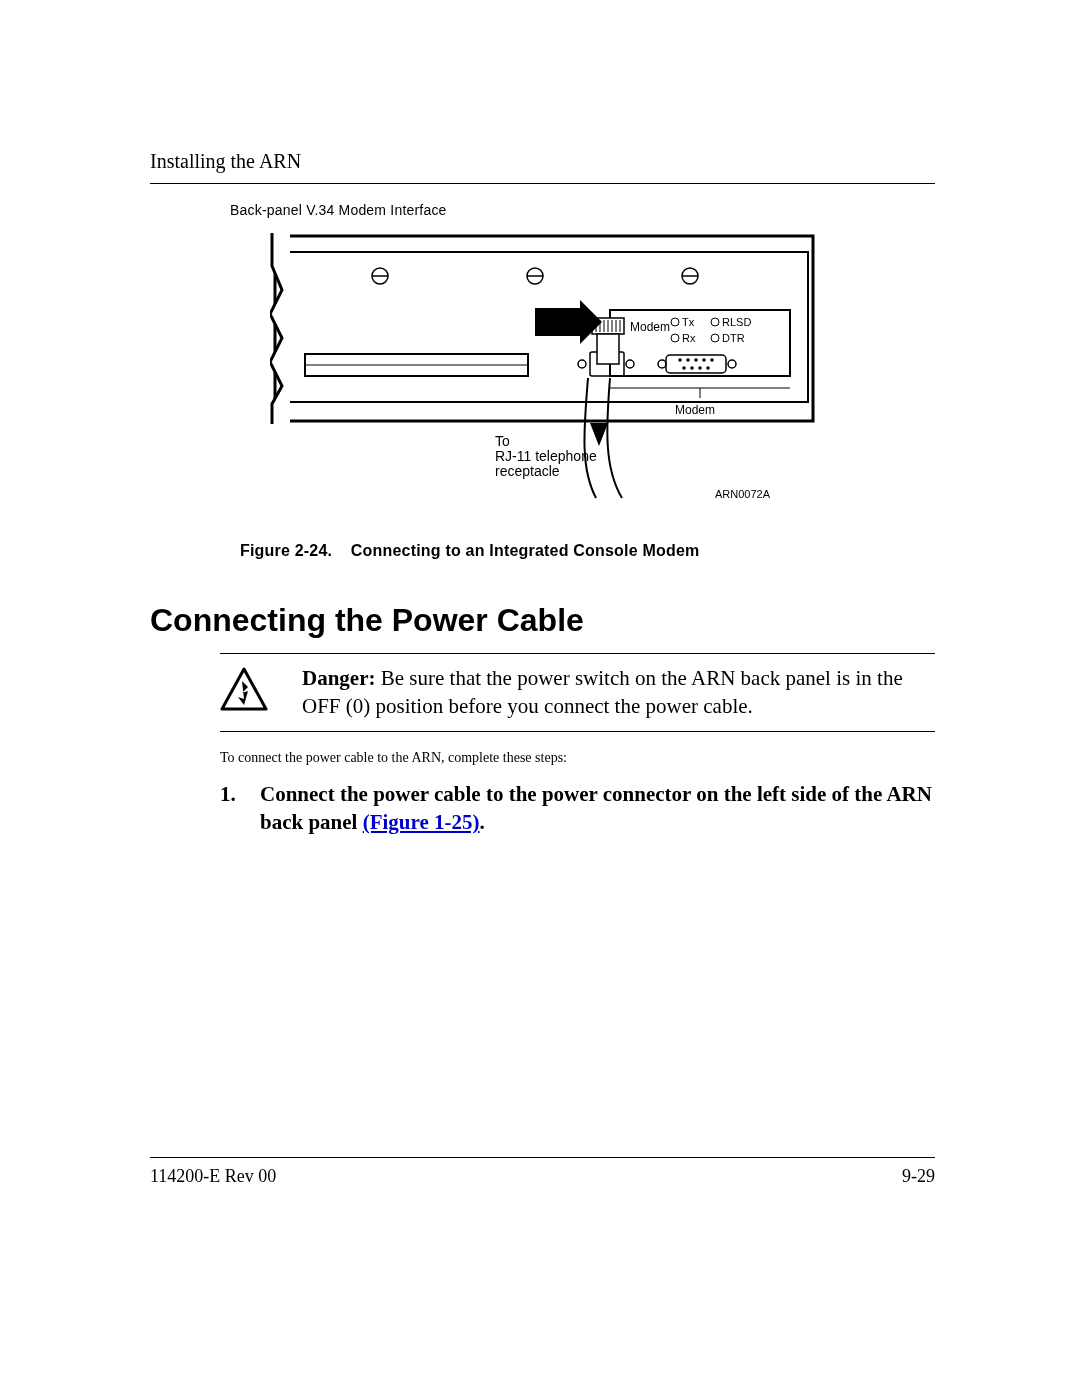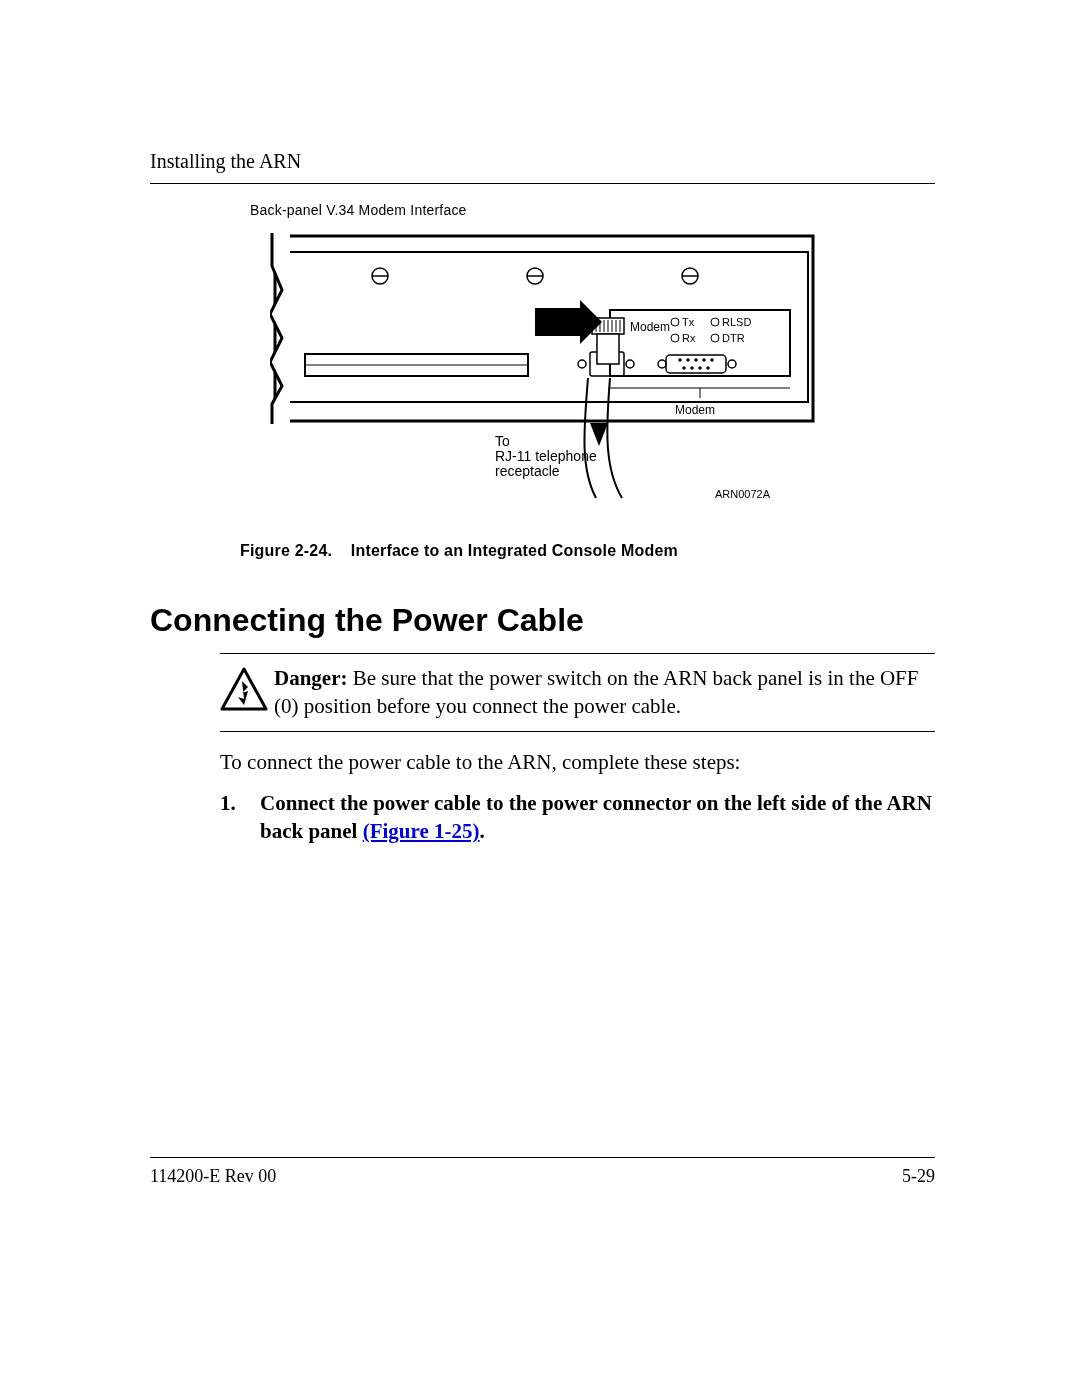--- a/index.html
+++ b/index.html
@@ -25,21 +25,21 @@
   .thin-rule {
     border: none;
     border-top: 1px solid #000;
     margin: 6px 0 18px 0;
   }
   .figure-block {
     margin: 0 0 22px 0;
   }
   .fig-title-top {
     font-size: 14px;
-    margin-left: 100px;
+    margin-left: 80px;
     margin-bottom: 10px;
     letter-spacing: .2px;
   }
   .diagram-wrap {
     margin-left: 120px;
     width: 560px;
   }
   .diagram-wrap svg { display: block; }
   .fig-caption {
     font-size: 16px;
@@ -56,32 +56,32 @@
   .admon-wrap {
     margin-left: 70px;
   }
   .admon-rule {
     border: none;
     border-top: 1px solid #000;
     margin: 2px 0;
   }
   .admon {
     display: flex;
-    gap: 6px;
+    gap: 34px;
     padding: 8px 0 8px 0;
     font-family: "Times New Roman", Times, serif;
     font-size: 21px;
     line-height: 1.35;
   }
   .admon .icon-col { width: 48px; flex: 0 0 48px; margin-top: 3px; }
   .admon-text .label { font-weight: bold; }
   .intro {
     margin: 18px 0 14px 70px;
     font-family: "Times New Roman", Times, serif;
-    font-size: 21px;
+    font-size: 14px;
   }
   .step-list {
     margin: 0 0 0 70px;
     padding: 0;
     list-style: none;
   }
   .step-item {
     display: flex;
     gap: 18px;
     font-family: "Times New Roman", Times, serif;
@@ -205,21 +205,21 @@
         <text x="225" y="218" font-size="14" font-family="Arial">To</text>
         <text x="225" y="233" font-size="14" font-family="Arial">RJ-11 telephone</text>
         <text x="225" y="248" font-size="14" font-family="Arial">receptacle</text>
 
         <text x="445" y="270" font-size="11" font-family="Arial">ARN0072A</text>
       </svg>
     </div>
 
     <div class="fig-caption">
       <span>Figure 2-24.</span>&nbsp;&nbsp;&nbsp;
-      <span>Interface to an Integrated Console Modem</span>
+      <span>Connecting to an Integrated Console Modem</span>
     </div>
   </div>
 
   <div class="section-head">Connecting the Power Cable</div>
 
   <div class="admon-wrap">
     <hr class="admon-rule">
     <div class="admon">
       <div class="icon-col">
         <svg viewBox="0 0 48 44" width="48" height="44">
@@ -242,17 +242,17 @@
       <span class="step-text">
         <span>Connect the power cable to the power connector on the left side of the ARN back panel </span><a class="xref">(Figure 1-25)</a><span>.</span>
       </span>
     </li>
   </ol>
 
   <div class="footer">
     <hr class="thin-rule">
     <div class="footer-row">
       <span>114200-E Rev 00</span>
-      <span>5-29</span>
+      <span>9-29</span>
     </div>
   </div>
 
 </div>
 
 </body></html>

